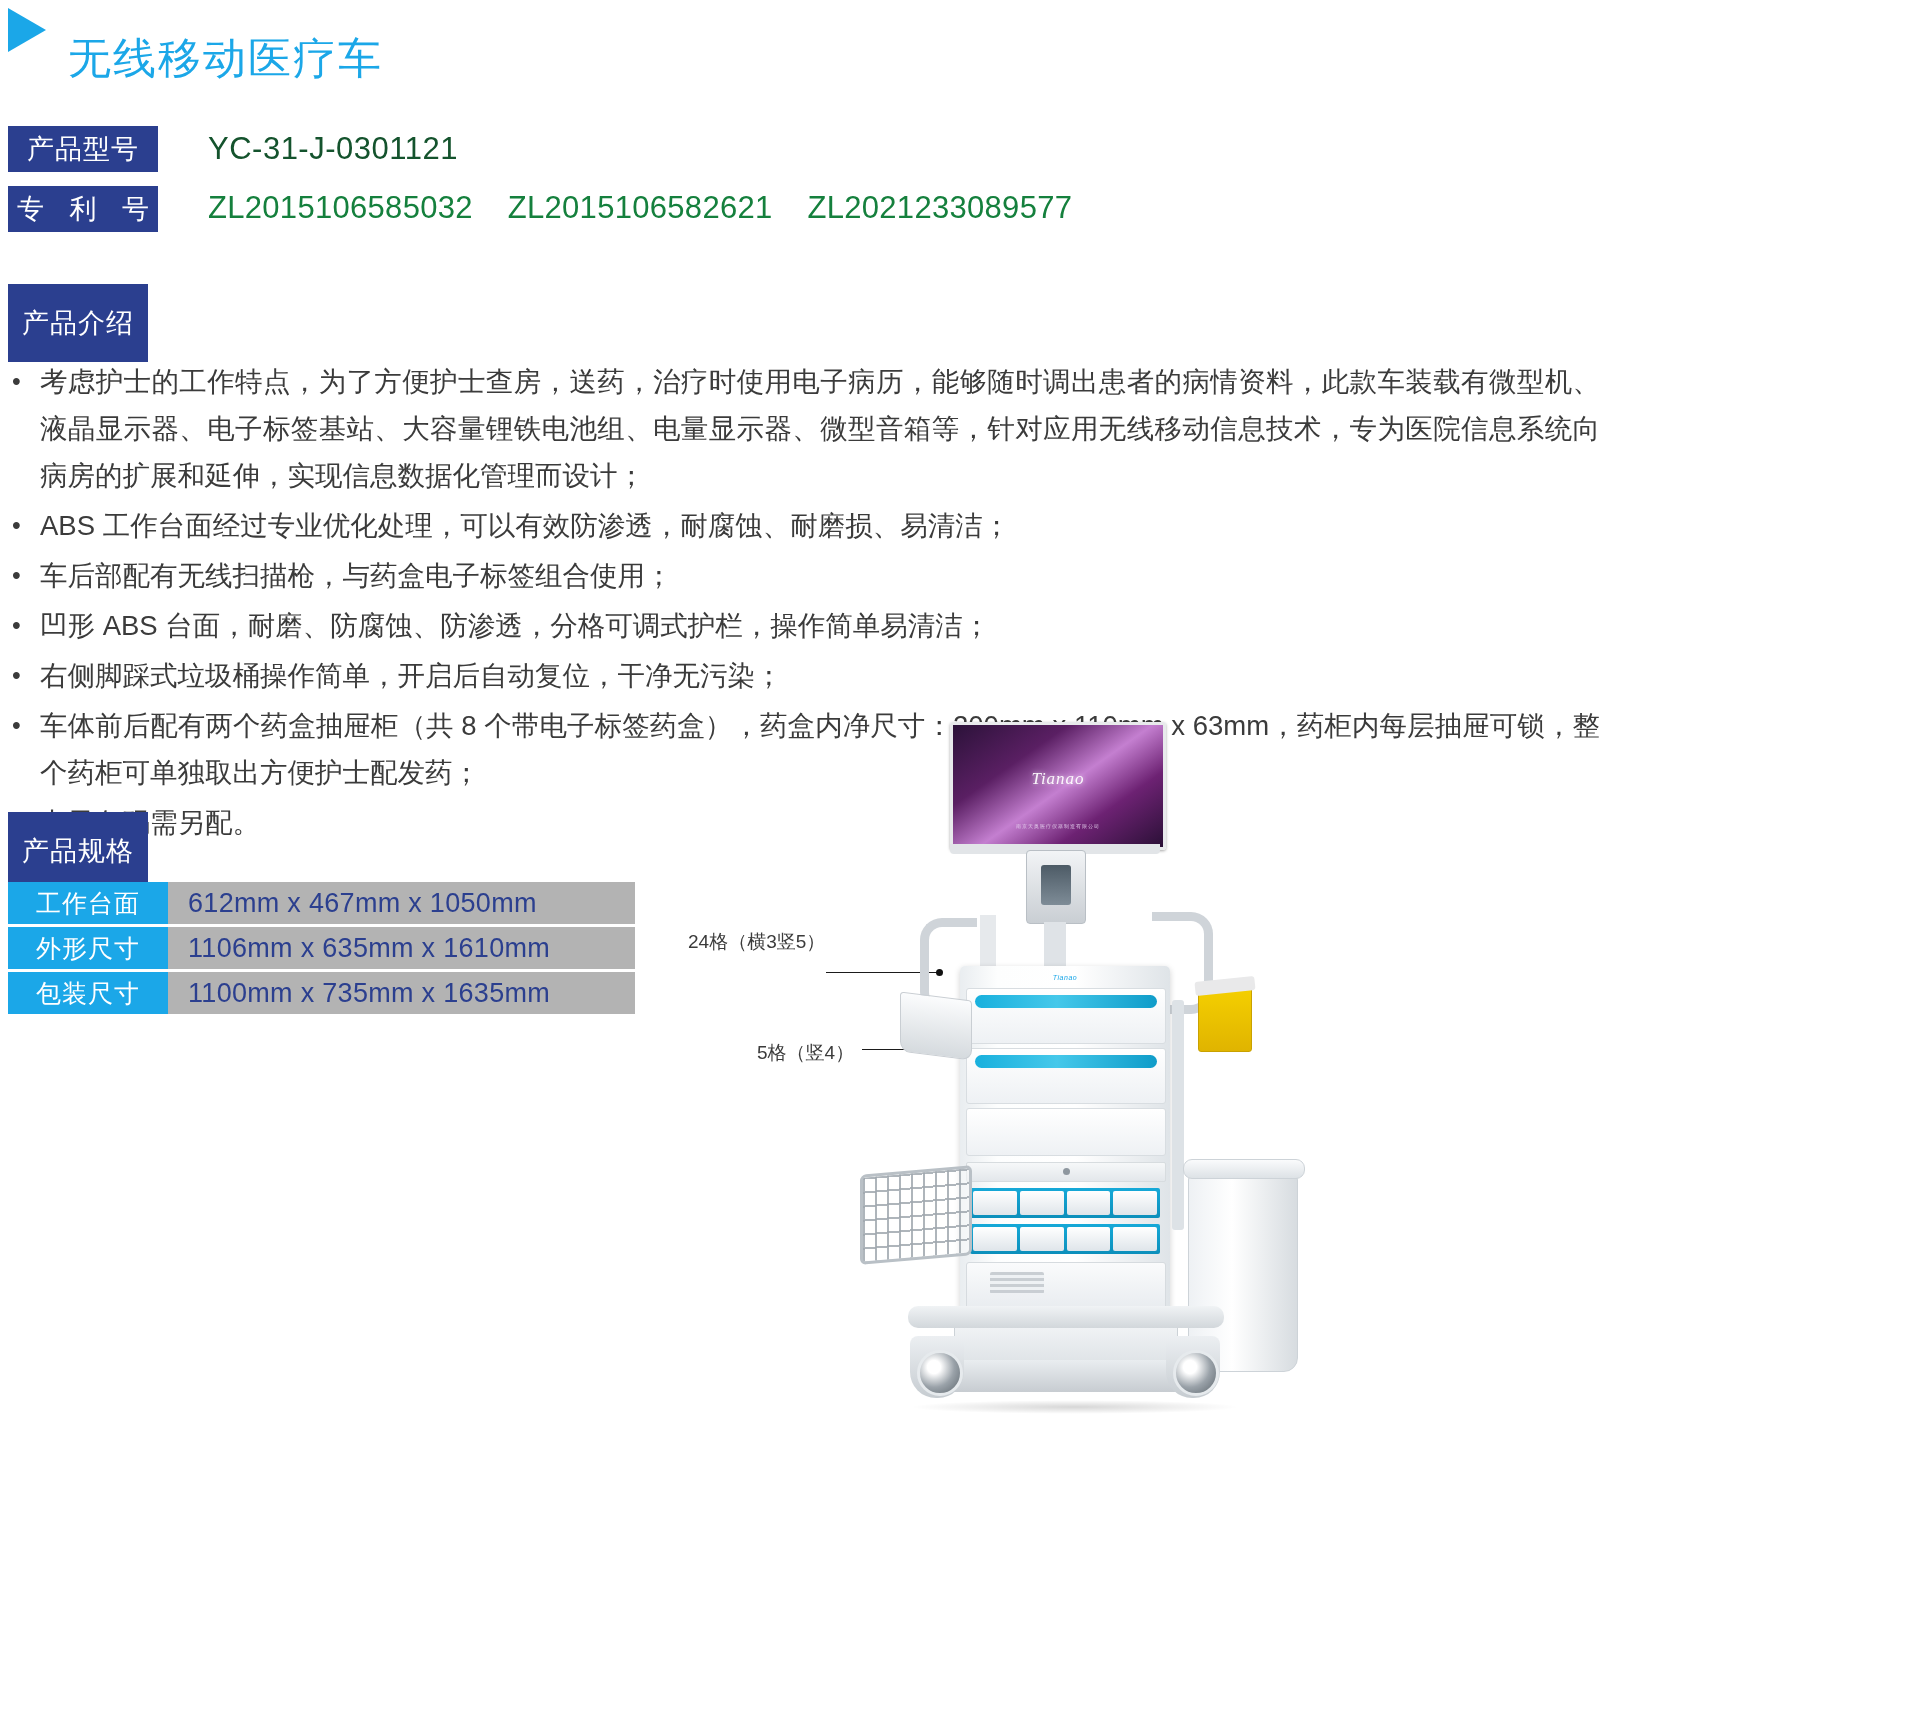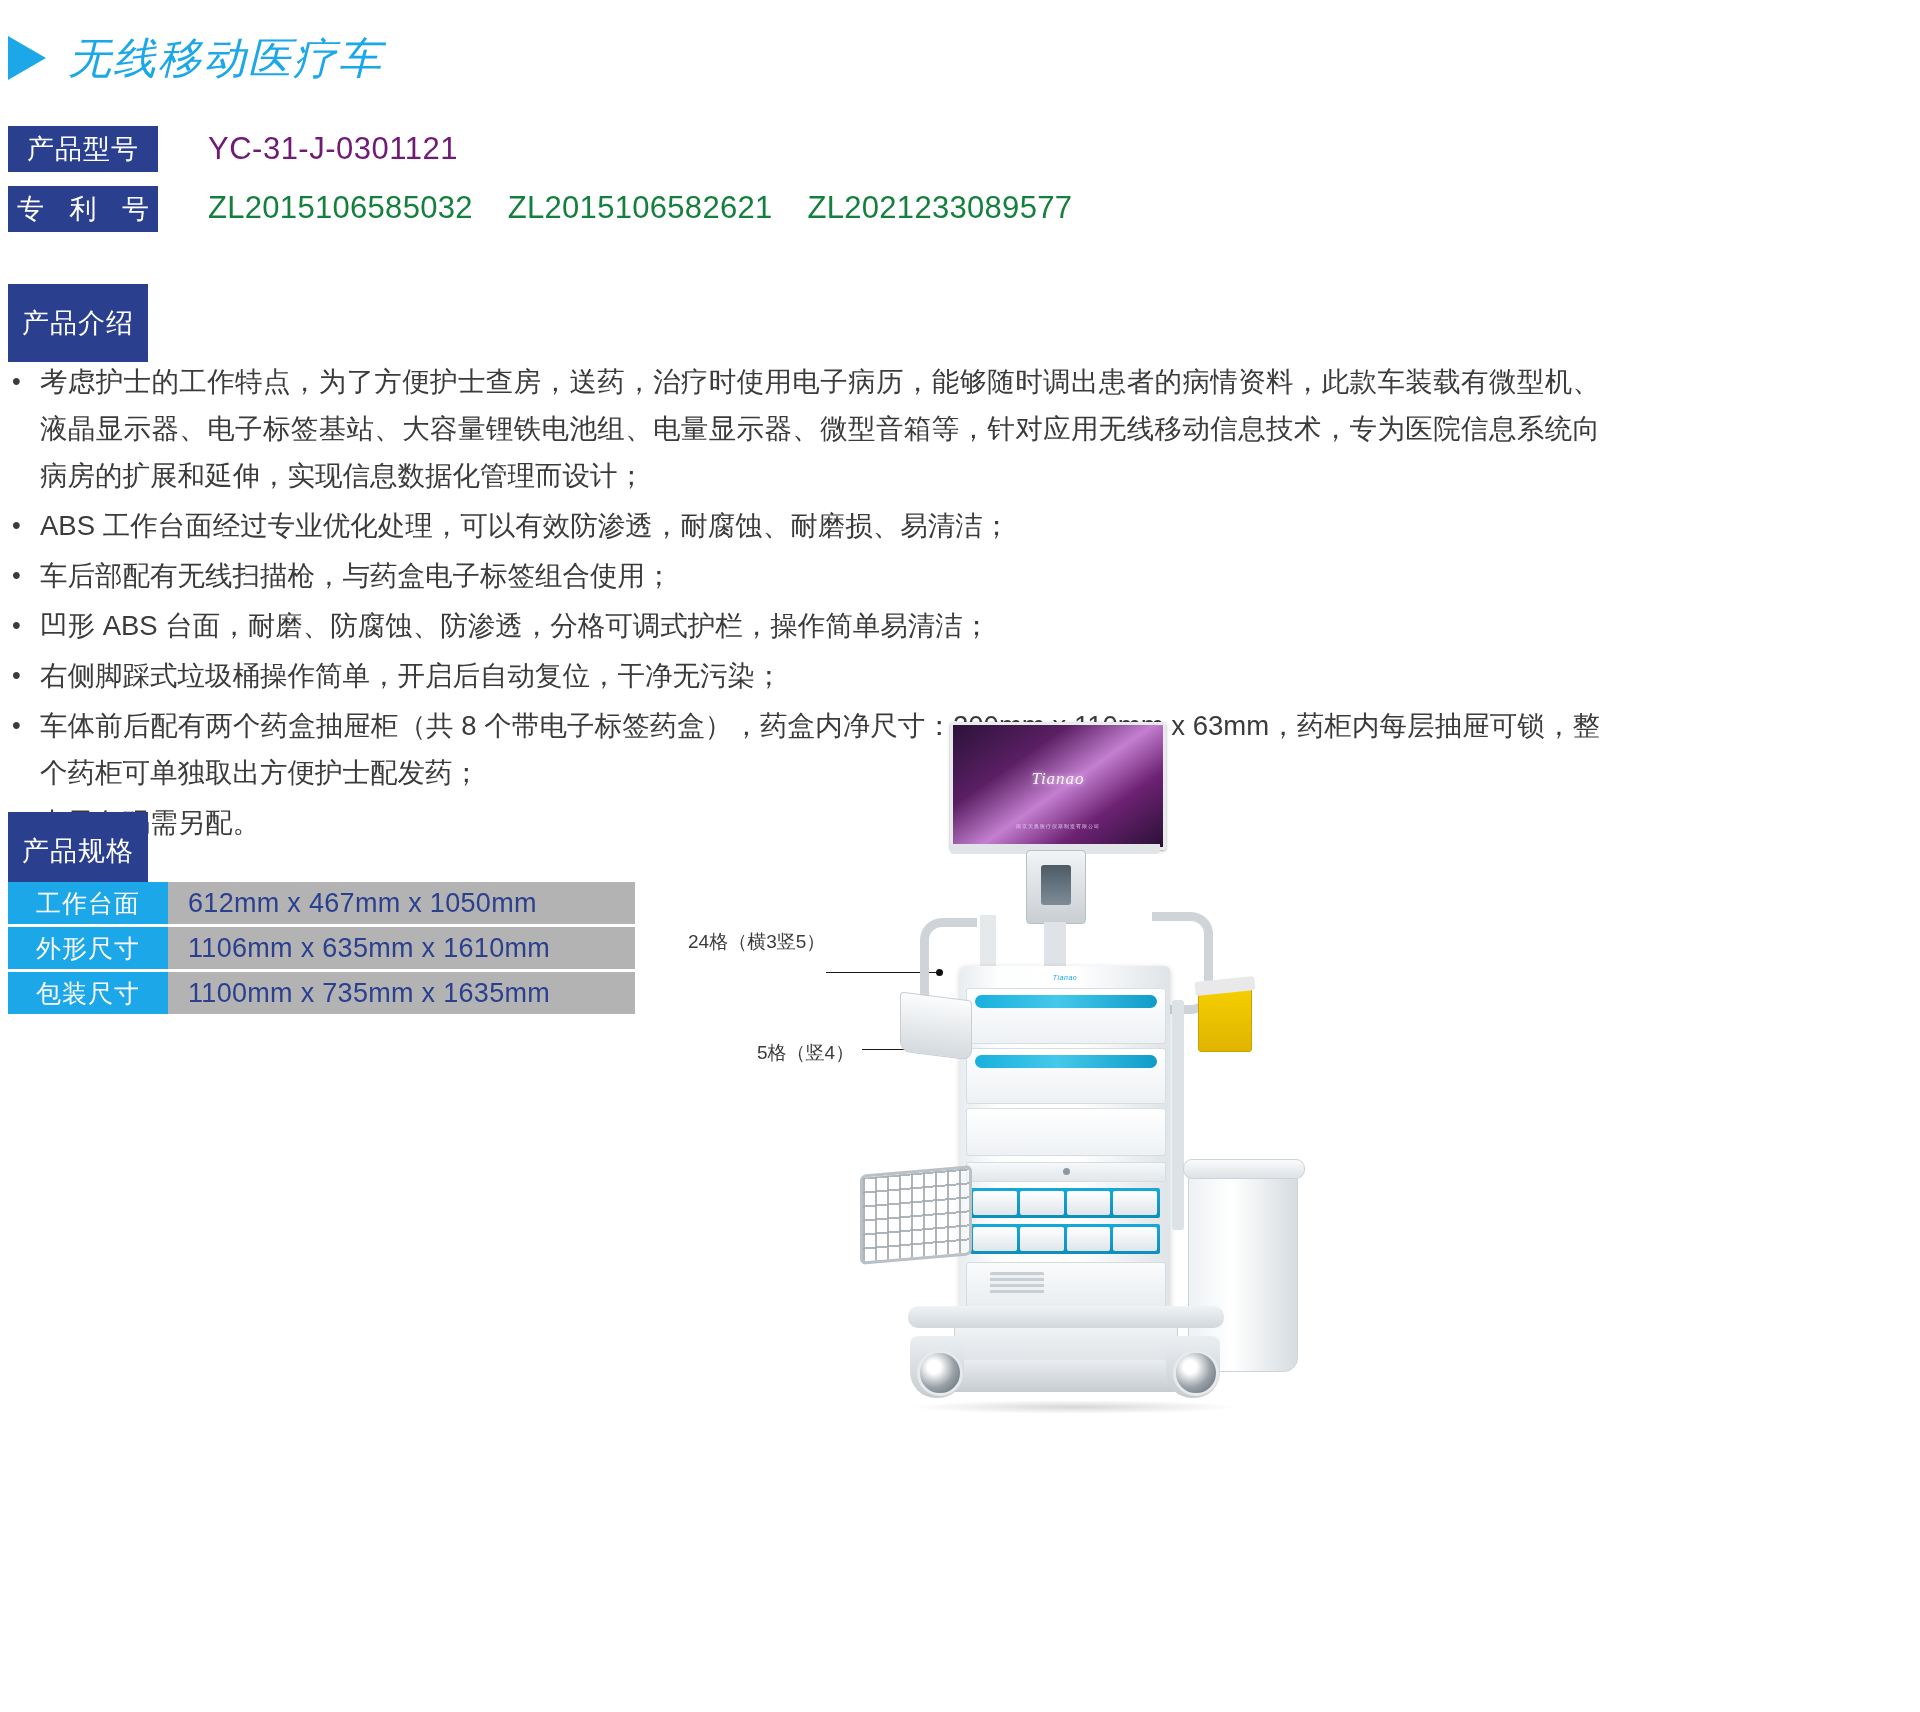--- a/index.html
+++ b/index.html
@@ -7,21 +7,21 @@
   body{
     width:1920px;height:1712px;
     background:#ffffff;
     font-family:"Liberation Sans","DejaVu Sans",sans-serif;
     overflow:hidden;
     position:relative;
   }
   .page{position:relative;width:1920px;height:1712px;}
 
   
-  .header{position:absolute;left:8px;top:8px;display:flex;align-items:center;gap:22px;font-style:italic;}
+  .header{position:absolute;left:8px;top:8px;display:flex;gap:22px;}
   .tri{
     width:0;height:0;
     border-top:22px solid transparent;
     border-bottom:22px solid transparent;
     border-left:38px solid #1ba7e8;
   }
   .header-title{
     font-size:43px;line-height:1;
     color:#1ba7e8;letter-spacing:2px;font-weight:400;
   }
@@ -32,21 +32,21 @@
     display:inline-block;text-align:center;
     font-size:27px;line-height:46px;
     letter-spacing:1px;
   }
   .chip.w-model{width:150px;}
   .chip.w-patent{width:150px;letter-spacing:9px;text-indent:9px;}
   .chip.w-section{padding:16px 14px;}
 
   .row-model{position:absolute;left:8px;top:126px;display:flex;align-items:flex-start;}
   .row-model .value{
-    margin-left:50px;color:#701a75;font-size:31px;line-height:46px;letter-spacing:0.5px;
+    margin-left:50px;color:#14532d;font-size:31px;line-height:46px;letter-spacing:0.5px;
   }
 
   .row-patent{position:absolute;left:8px;top:186px;display:flex;align-items:flex-start;}
   .patent-values{margin-left:50px;color:#15803d;font-size:31px;line-height:44px;letter-spacing:0.3px;}
   .patent-line{white-space:nowrap;}
   .patent-line span{margin-right:26px;}
 
   .sec-intro{position:absolute;left:8px;top:284px;}
   .sec-spec{position:absolute;left:8px;top:812px;}
 

